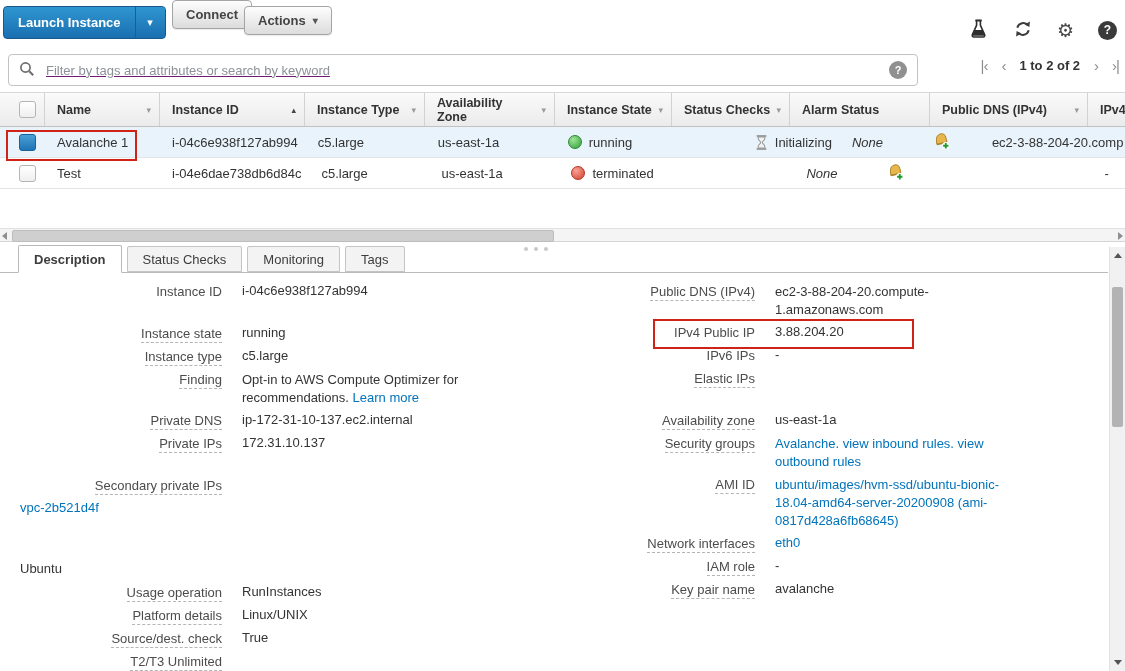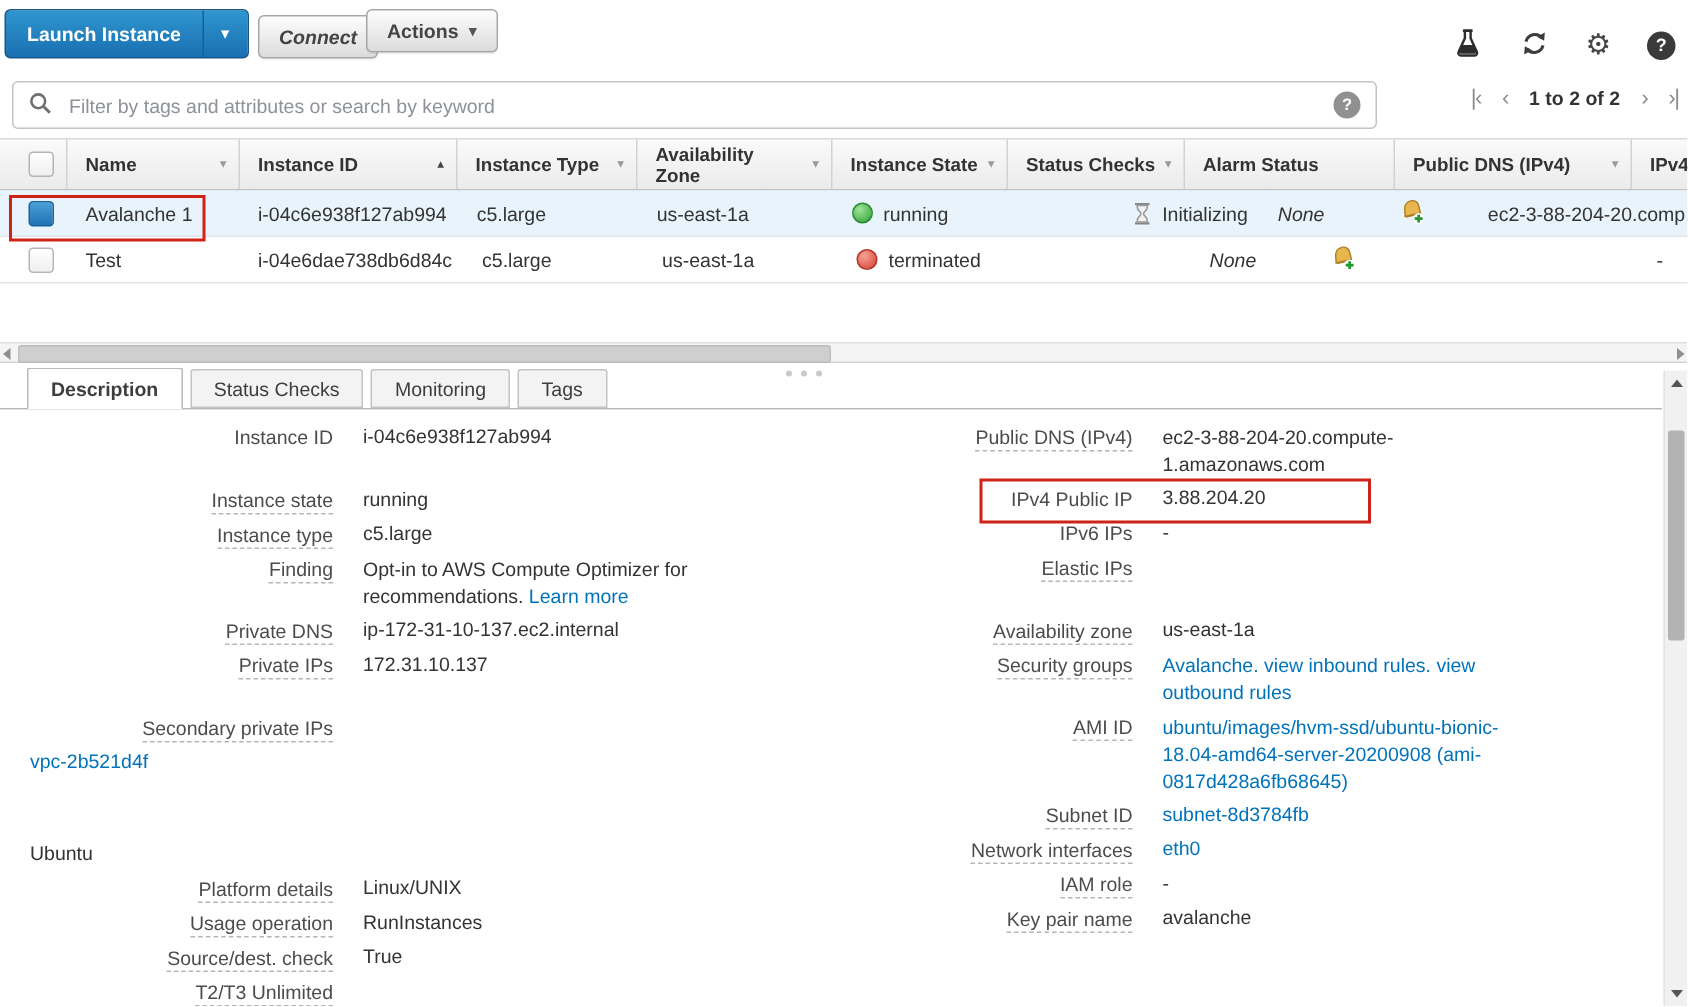--- a/index.html
+++ b/index.html
@@ -9,33 +9,33 @@
   
   .toolbar{position:absolute;top:0;left:0;width:100%;height:48px;}
   .btn{display:inline-flex;align-items:center;height:29px;padding:0 13px;border:1px solid #a5a5a5;border-radius:4px;
        background:linear-gradient(#fdfdfd,#dcdcdc);font-weight:bold;color:#444;font-size:13px;cursor:pointer;
        box-shadow:0 1px 1px rgba(0,0,0,.08);}
   .btn-split{position:absolute;top:6px;left:3px;display:flex;height:31px;border:1px solid #18578a;border-radius:4px;
        background:linear-gradient(#2f96d0,#1a6fb0);color:#fff;font-weight:bold;overflow:hidden;cursor:pointer;}
   .btn-split .btn-main{padding:0 14px;display:flex;align-items:center;}
   .btn-split .btn-caret{display:flex;align-items:center;justify-content:center;width:29px;border-left:1px solid #17608f;
        background:linear-gradient(#2f96d0,#1a6fb0);font-size:11px;}
-  .btn-connect{position:absolute;top:10px;left:172px;font-style:italic;}
+  .btn-connect{position:absolute;top:0;left:172px;}
   .btn-actions{position:absolute;top:6px;left:244px;}
   .caret-dark{margin-left:7px;font-size:10px;color:#555;}
   .tb-icons{position:absolute;top:18px;right:8px;display:flex;align-items:center;gap:24px;}
   .gear-glyph{font-size:19px;color:#474747;line-height:1;}
   .help-circle{width:19px;height:19px;border-radius:50%;background:#3a3a3a;color:#fff;font-weight:bold;font-size:12px;
        display:flex;align-items:center;justify-content:center;}
 
   
   .filter-row{position:absolute;top:50px;left:0;width:100%;height:42px;}
   .search{position:absolute;left:8px;top:4px;width:910px;height:32px;border:1px solid #c3c3c3;border-radius:4px;
        background:#fff;display:flex;align-items:center;padding:0 10px;box-sizing:border-box;}
-  .search input{flex:1;border:none;outline:none;font-size:13px;color:#701a75;margin-left:9px;font-family:inherit;background:transparent;}
+  .search input{flex:1;border:none;outline:none;font-size:13px;color:#701a75;margin-left:9px;font-family:inherit;background:transparent;text-decoration:underline;}
   .search input::placeholder{color:#8d9198;}
   .search-help{width:18px;height:18px;border-radius:50%;background:#909090;color:#fff;font-weight:bold;font-size:11px;
        display:flex;align-items:center;justify-content:center;flex:0 0 auto;cursor:pointer;}
   .pagination{position:absolute;right:6px;top:8px;display:flex;align-items:center;gap:14px;color:#8c8c8c;}
   .pg{font-size:15px;cursor:pointer;letter-spacing:-1px;line-height:1;}
   .pg-text{font-weight:bold;color:#333;font-size:13px;letter-spacing:0;}
 
   
   .grid{position:absolute;top:92px;left:0;width:1208px;}
   .g-header{display:flex;height:33px;background:linear-gradient(#fafafa,#ebebeb);border-top:1px solid #d8d8d8;
@@ -325,26 +325,26 @@
         <span class="dvalue"></span>
       </div>
       <div class="drow">
         <span class="dvalue lnk">vpc-2b521d4f</span>
       </div>
       <div class="sp-lg"></div>
       <div class="drow">
         <span class="dvalue">Ubuntu</span>
       </div>
       <div class="drow">
+        <span class="dlabel dashed"><span>Usage operation</span></span>
+        <span class="dvalue">RunInstances</span>
+      </div>
+      <div class="drow">
         <span class="dlabel dashed"><span>Platform details</span></span>
         <span class="dvalue">Linux/UNIX</span>
-      </div>
-      <div class="drow">
-        <span class="dlabel dashed"><span>Usage operation</span></span>
-        <span class="dvalue">RunInstances</span>
       </div>
       <div class="drow">
         <span class="dlabel dashed"><span>Source/dest. check</span></span>
         <span class="dvalue">True</span>
       </div>
       <div class="drow">
         <span class="dlabel dashed"><span>T2/T3 Unlimited</span></span>
         <span class="dvalue"></span>
       </div>
     </div>
@@ -384,24 +384,20 @@
       </div>
       <div class="drow">
         <span class="dlabel dashed"><span>AMI ID</span></span>
         <span class="dvalue">
           <span class="vline lnk">ubuntu/images/hvm-ssd/ubuntu-bionic-</span>
           <span class="vline lnk">18.04-amd64-server-20200908 (ami-</span>
           <span class="vline lnk">0817d428a6fb68645)</span>
         </span>
       </div>
       <div class="drow">
-        <span class="dlabel dashed"><span>Subnet ID</span></span>
-        <span class="dvalue lnk">subnet-8d3784fb</span>
-      </div>
-      <div class="drow">
         <span class="dlabel dashed"><span>Network interfaces</span></span>
         <span class="dvalue lnk">eth0</span>
       </div>
       <div class="drow">
         <span class="dlabel dashed"><span>IAM role</span></span>
         <span class="dvalue">-</span>
       </div>
       <div class="drow">
         <span class="dlabel dashed"><span>Key pair name</span></span>
         <span class="dvalue">avalanche</span>

